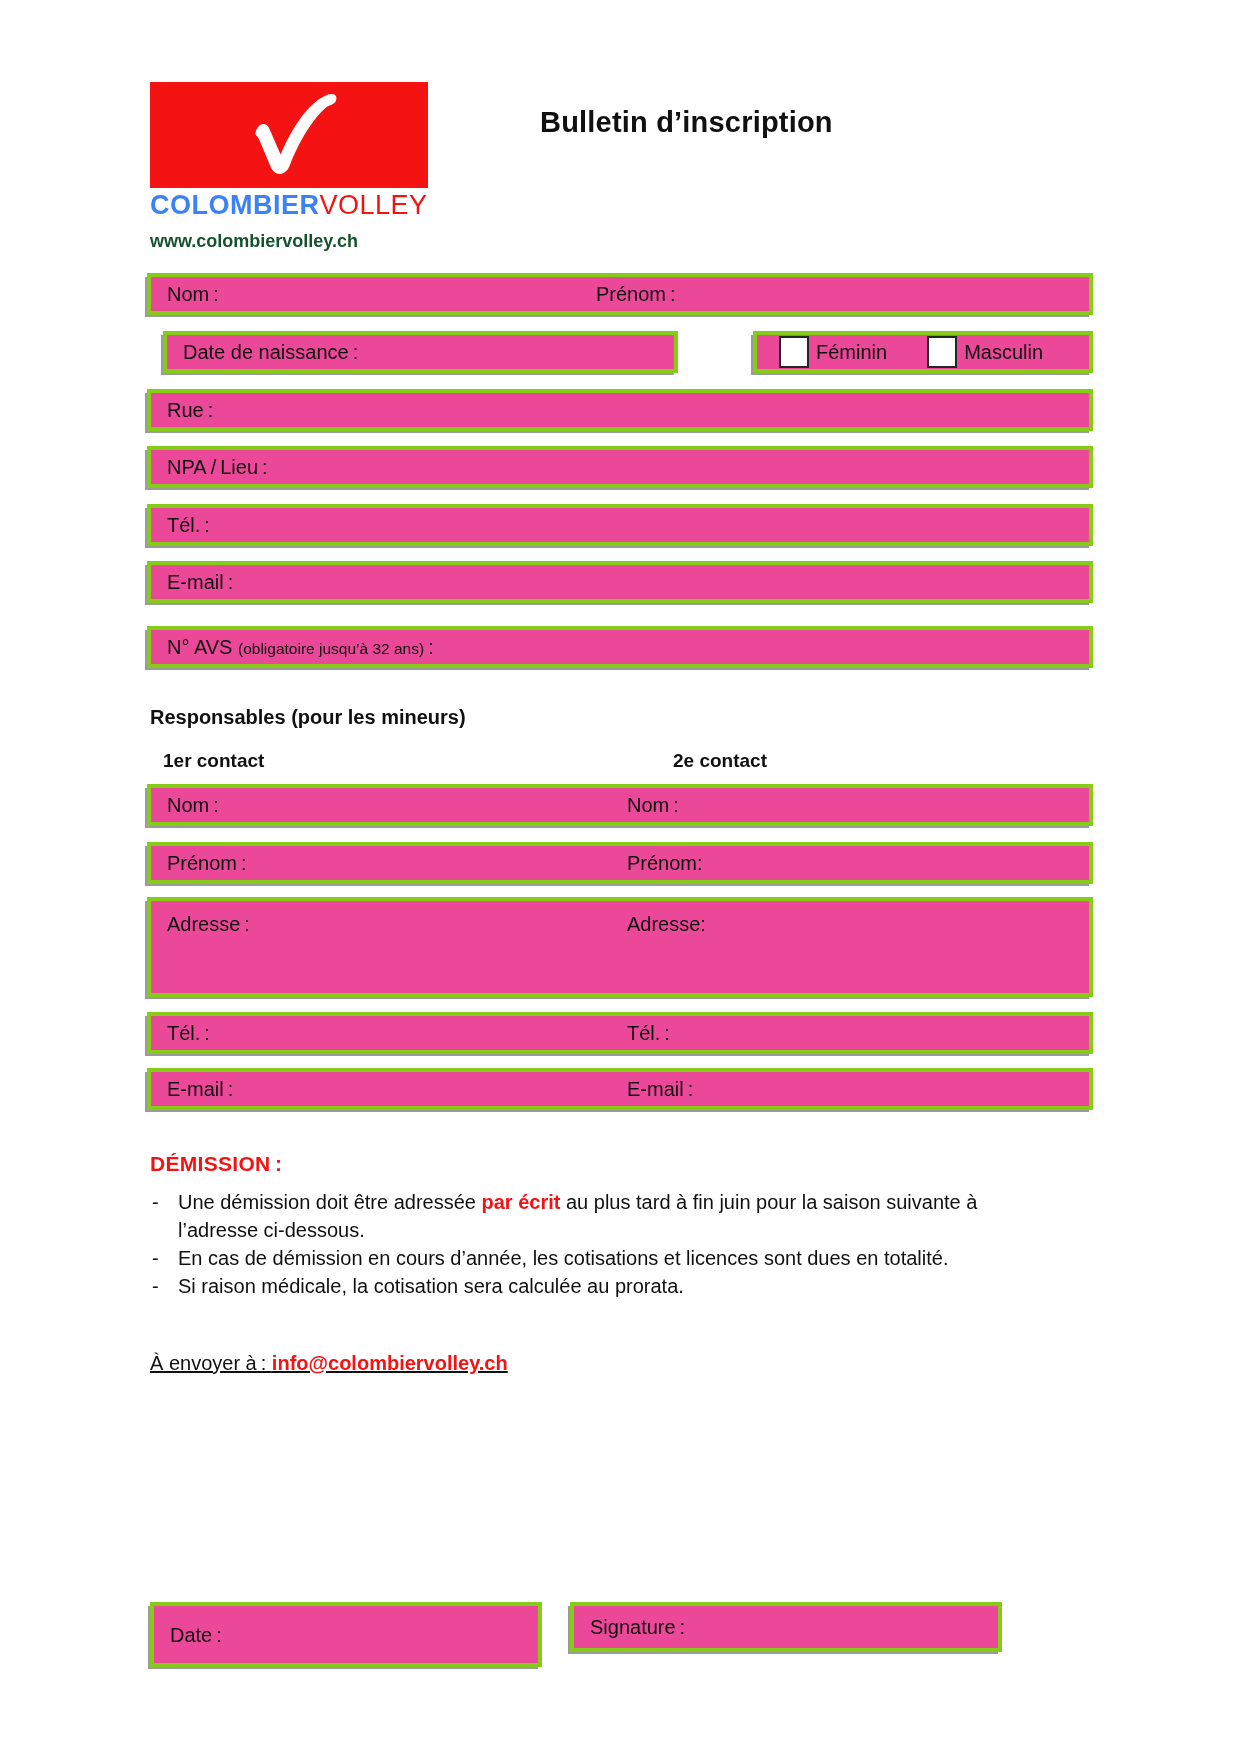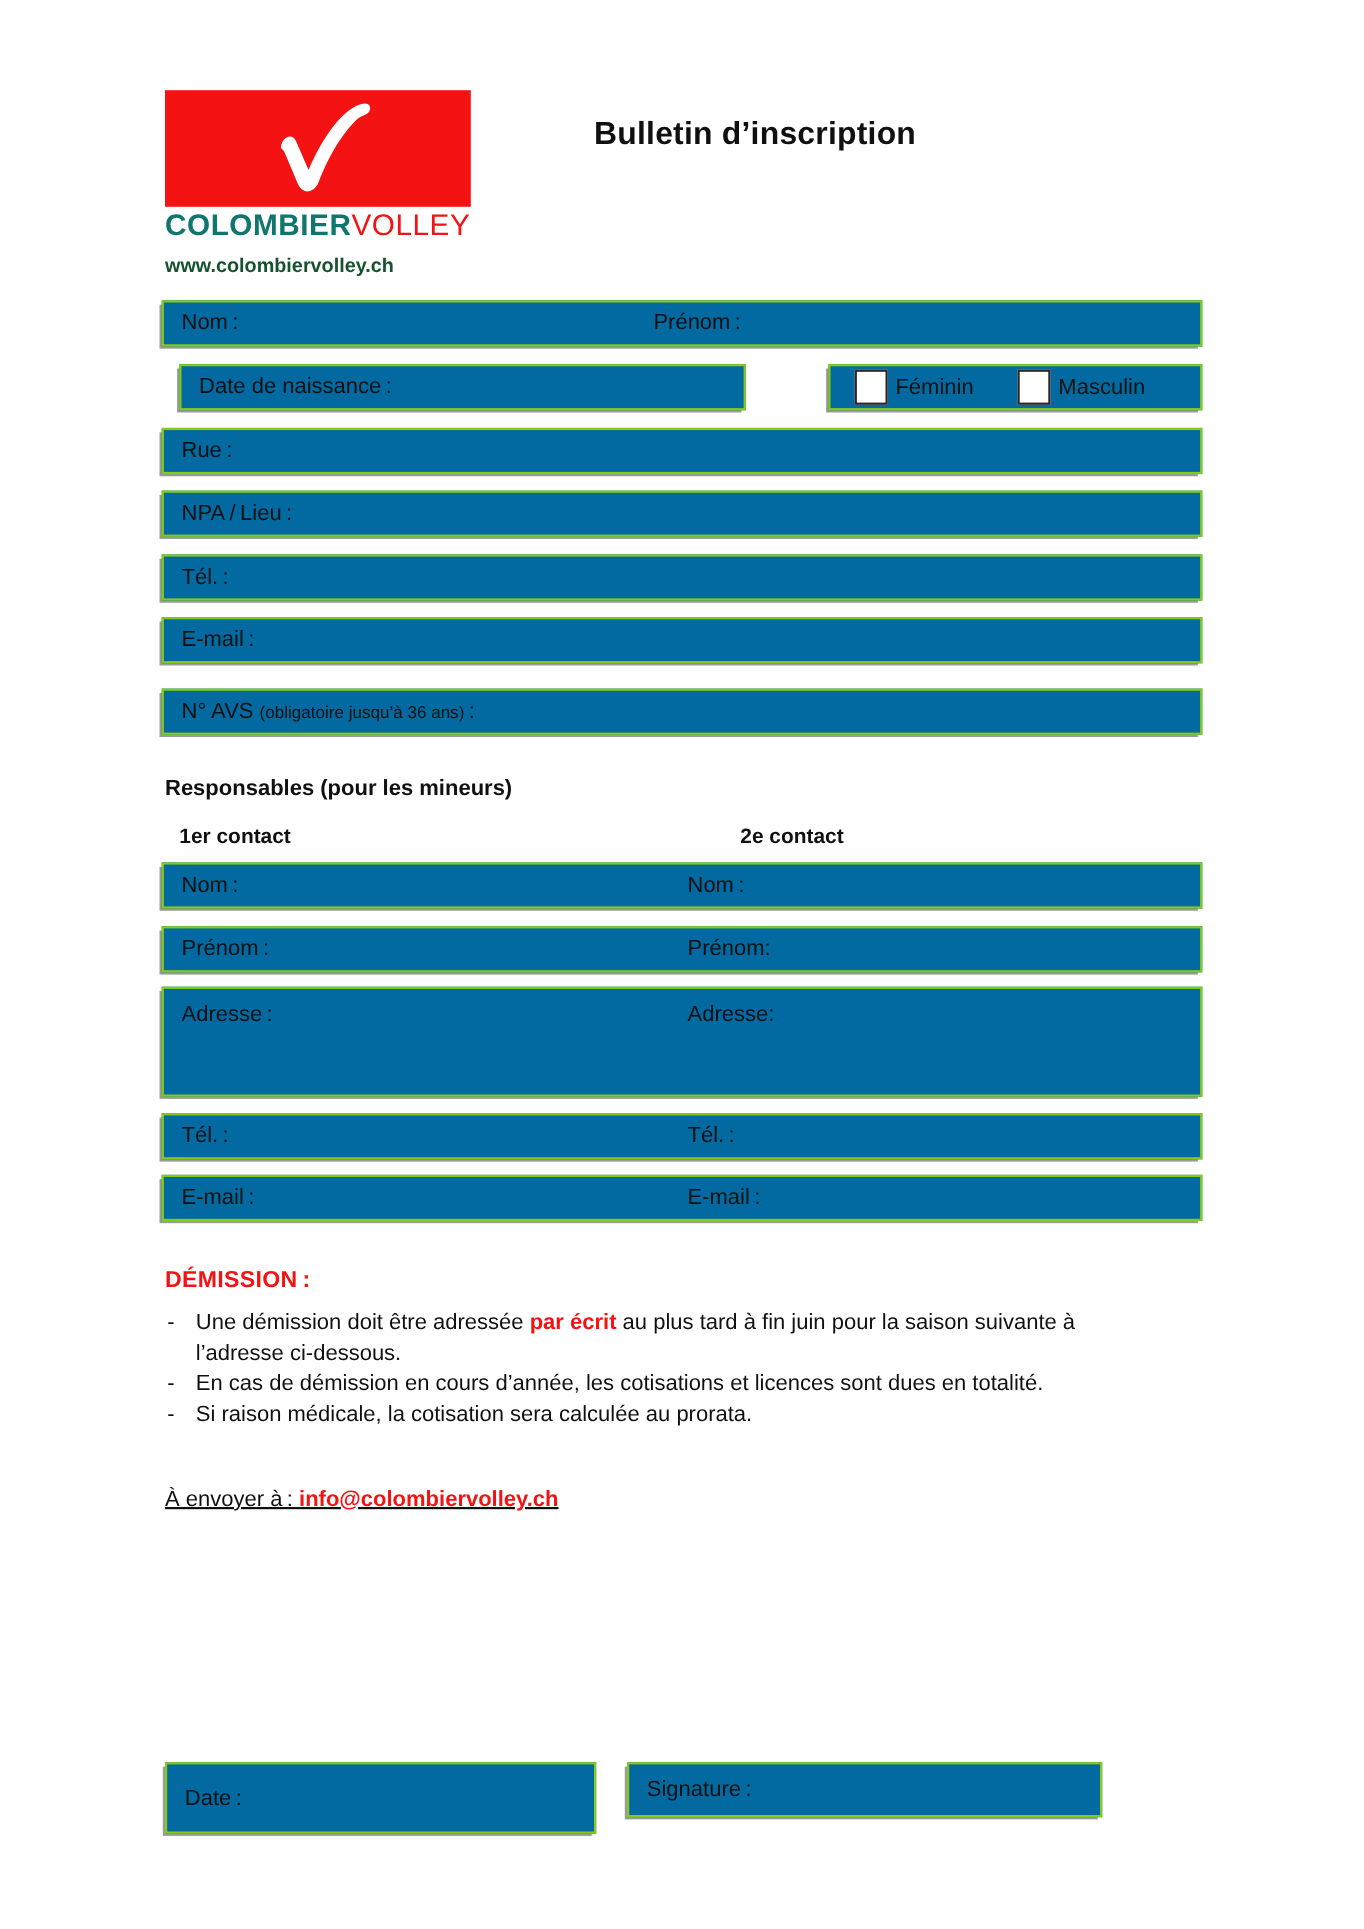--- a/index.html
+++ b/index.html
@@ -3,27 +3,27 @@
 <meta charset="utf-8">
 <style>
   html,body{margin:0;padding:0;background:#ffffff;}
   body{font-family:"Liberation Sans",sans-serif;color:#111;}
   .page{position:relative;width:1240px;height:1754px;background:#fff;overflow:hidden;}
 
   
   .logo-rect{position:absolute;left:150px;top:82px;width:278px;height:106px;background:#F51212;}
   .logo-rect svg{position:absolute;left:78px;top:4px;}
   .brand{position:absolute;left:150px;top:190px;font-size:27px;letter-spacing:.5px;white-space:nowrap;}
-  .brand .b1{font-weight:bold;color:#0f766e;}
+  .brand .b1{font-weight:bold;color:#3b82f6;}
   .brand .b2{font-weight:normal;color:#F51212;}
   .site{position:absolute;left:150px;top:231px;font-size:18px;font-weight:bold;color:#14532d;}
   .title{position:absolute;left:540px;top:106px;font-size:29px;font-weight:bold;color:#101010;letter-spacing:.2px;}
 
   
-  .fbox{position:absolute;box-sizing:border-box;border:2px solid #84cc16;background:#0369a1;
+  .fbox{position:absolute;box-sizing:border-box;border:4px solid #84cc16;background:#ec4899;
         box-shadow:-3px 3px 0 -1px #9b9b9b;}
   .lab{position:absolute;top:50%;transform:translateY(-50%);font-size:20px;color:#101010;white-space:nowrap;}
   .lab.top{top:12px;transform:none;}
   .avs-note{font-size:15.5px;font-weight:normal;}
   .avs-main{font-size:20px;}
 
   
   .gender-wrap{display:flex;align-items:center;height:100%;padding-left:22px;box-sizing:border-box;}
   .cbox{width:26px;height:28px;border:2px solid #262626;background:#fff;flex:0 0 auto;}
   .cbox-lab{font-size:20px;margin-left:7px;white-space:nowrap;}
@@ -91,21 +91,21 @@
 
   <div class="fbox" style="left:147px;top:504px;width:946px;height:42px;">
     <span class="lab" style="left:16px;">Tél. :</span>
   </div>
 
   <div class="fbox" style="left:147px;top:561px;width:946px;height:42px;">
     <span class="lab" style="left:16px;">E-mail :</span>
   </div>
 
   <div class="fbox" style="left:147px;top:626px;width:946px;height:42px;">
-    <span class="lab" style="left:16px;"><span class="avs-main">N° AVS </span><span class="avs-note">(obligatoire jusqu’à 36 ans)</span><span class="avs-main"> :</span></span>
+    <span class="lab" style="left:16px;"><span class="avs-main">N° AVS </span><span class="avs-note">(obligatoire jusqu’à 32 ans)</span><span class="avs-main"> :</span></span>
   </div>
 
   <div class="sec-head" style="left:150px;top:706px;">Responsables (pour les mineurs)</div>
   <div class="contact-head" style="left:163px;top:750px;">1er contact</div>
   <div class="contact-head" style="left:673px;top:750px;">2e contact</div>
 
   <div class="fbox" style="left:147px;top:784px;width:946px;height:42px;">
     <span class="lab" style="left:16px;">Nom :</span>
     <span class="lab" style="left:476px;">Nom :</span>
   </div>

